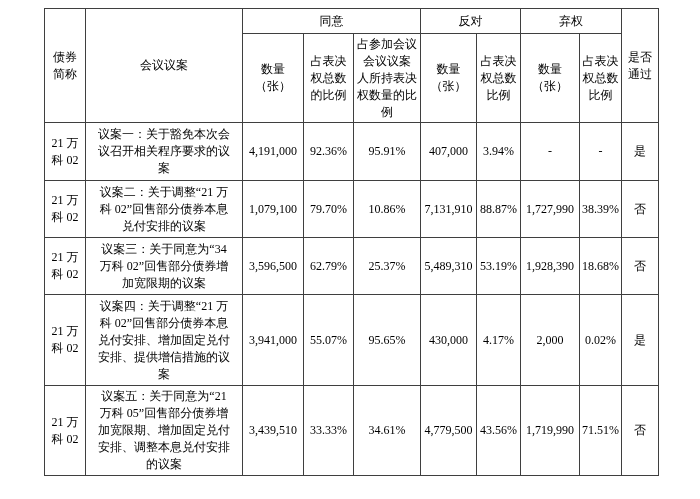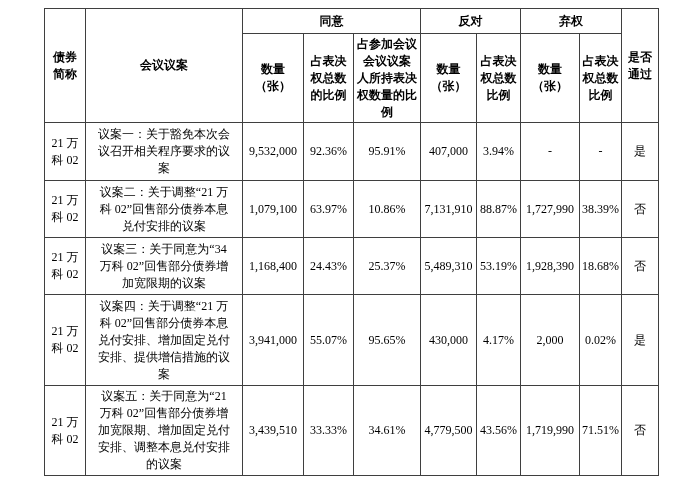--- a/index.html
+++ b/index.html
@@ -32,21 +32,21 @@
     text-align: center;
     vertical-align: middle;
     font-size: 12px;
     line-height: 17px;
     padding: 1px 2px;
     white-space: pre-line;
     overflow: hidden;
     font-weight: normal;
   }
   .vote-table th {
-    font-weight: bold;
+    font-weight: normal;
     margin-left: 47px;
   }
   tr.h1 { height: 25px; }
   tr.h2 { height: 89px; }
   tr.r1 { height: 58px; }
   tr.r2 { height: 57px; }
   tr.r3 { height: 57px; }
   tr.r4 { height: 91px; }
   tr.r5 { height: 90px; }
   col.c-bond    { width: 41px; }
@@ -111,52 +111,52 @@
 比例</th>
       </tr>
     </thead>
     <tbody>
       <tr class="r1">
         <td>21 万
 科 02</td>
         <td>议案一：关于豁免本次会
 议召开相关程序要求的议
 案</td>
-        <td>9,532,000</td>
+        <td>4,191,000</td>
         <td>92.36%</td>
         <td>95.91%</td>
         <td>407,000</td>
         <td>3.94%</td>
         <td>-</td>
         <td>-</td>
         <td>是</td>
       </tr>
       <tr class="r2">
         <td>21 万
 科 02</td>
         <td>议案二：关于调整“21 万
 科 02”回售部分债券本息
 兑付安排的议案</td>
         <td>1,079,100</td>
-        <td>63.97%</td>
+        <td>79.70%</td>
         <td>10.86%</td>
         <td>7,131,910</td>
         <td>88.87%</td>
         <td>1,727,990</td>
         <td>38.39%</td>
         <td>否</td>
       </tr>
       <tr class="r3">
         <td>21 万
 科 02</td>
         <td>议案三：关于同意为“34
 万科 02”回售部分债券增
 加宽限期的议案</td>
-        <td>1,168,400</td>
-        <td>24.43%</td>
+        <td>3,596,500</td>
+        <td>62.79%</td>
         <td>25.37%</td>
         <td>5,489,310</td>
         <td>53.19%</td>
         <td>1,928,390</td>
         <td>18.68%</td>
         <td>否</td>
       </tr>
       <tr class="r4">
         <td>21 万
 科 02</td>
@@ -171,21 +171,21 @@
         <td>430,000</td>
         <td>4.17%</td>
         <td>2,000</td>
         <td>0.02%</td>
         <td>是</td>
       </tr>
       <tr class="r5">
         <td>21 万
 科 02</td>
         <td>议案五：关于同意为“21
-万科 02”回售部分债券增
+万科 05”回售部分债券增
 加宽限期、增加固定兑付
 安排、调整本息兑付安排
 的议案</td>
         <td>3,439,510</td>
         <td>33.33%</td>
         <td>34.61%</td>
         <td>4,779,500</td>
         <td>43.56%</td>
         <td>1,719,990</td>
         <td>71.51%</td>

